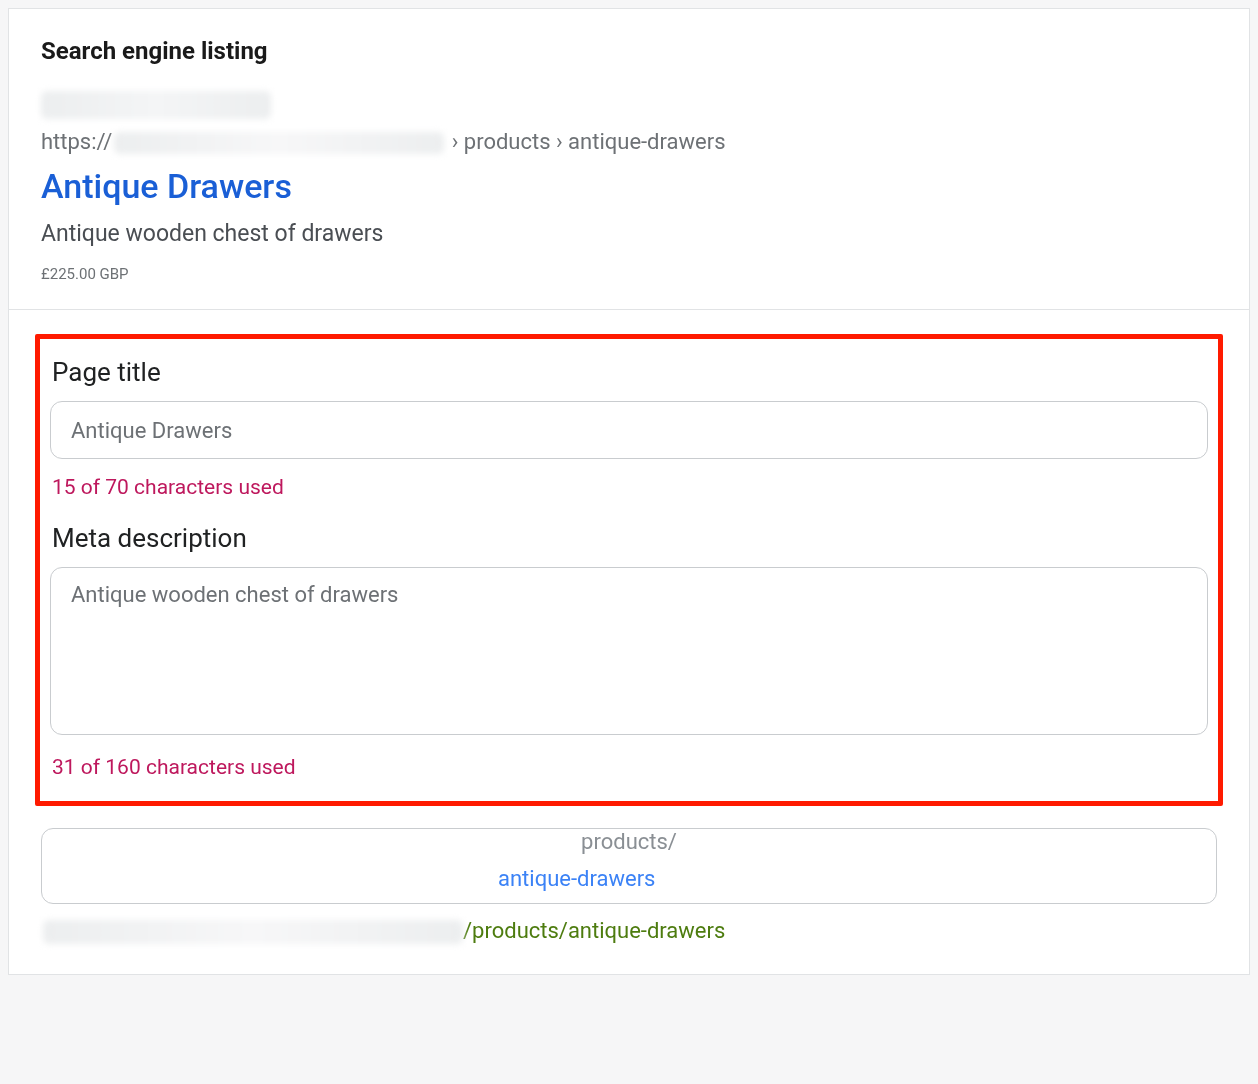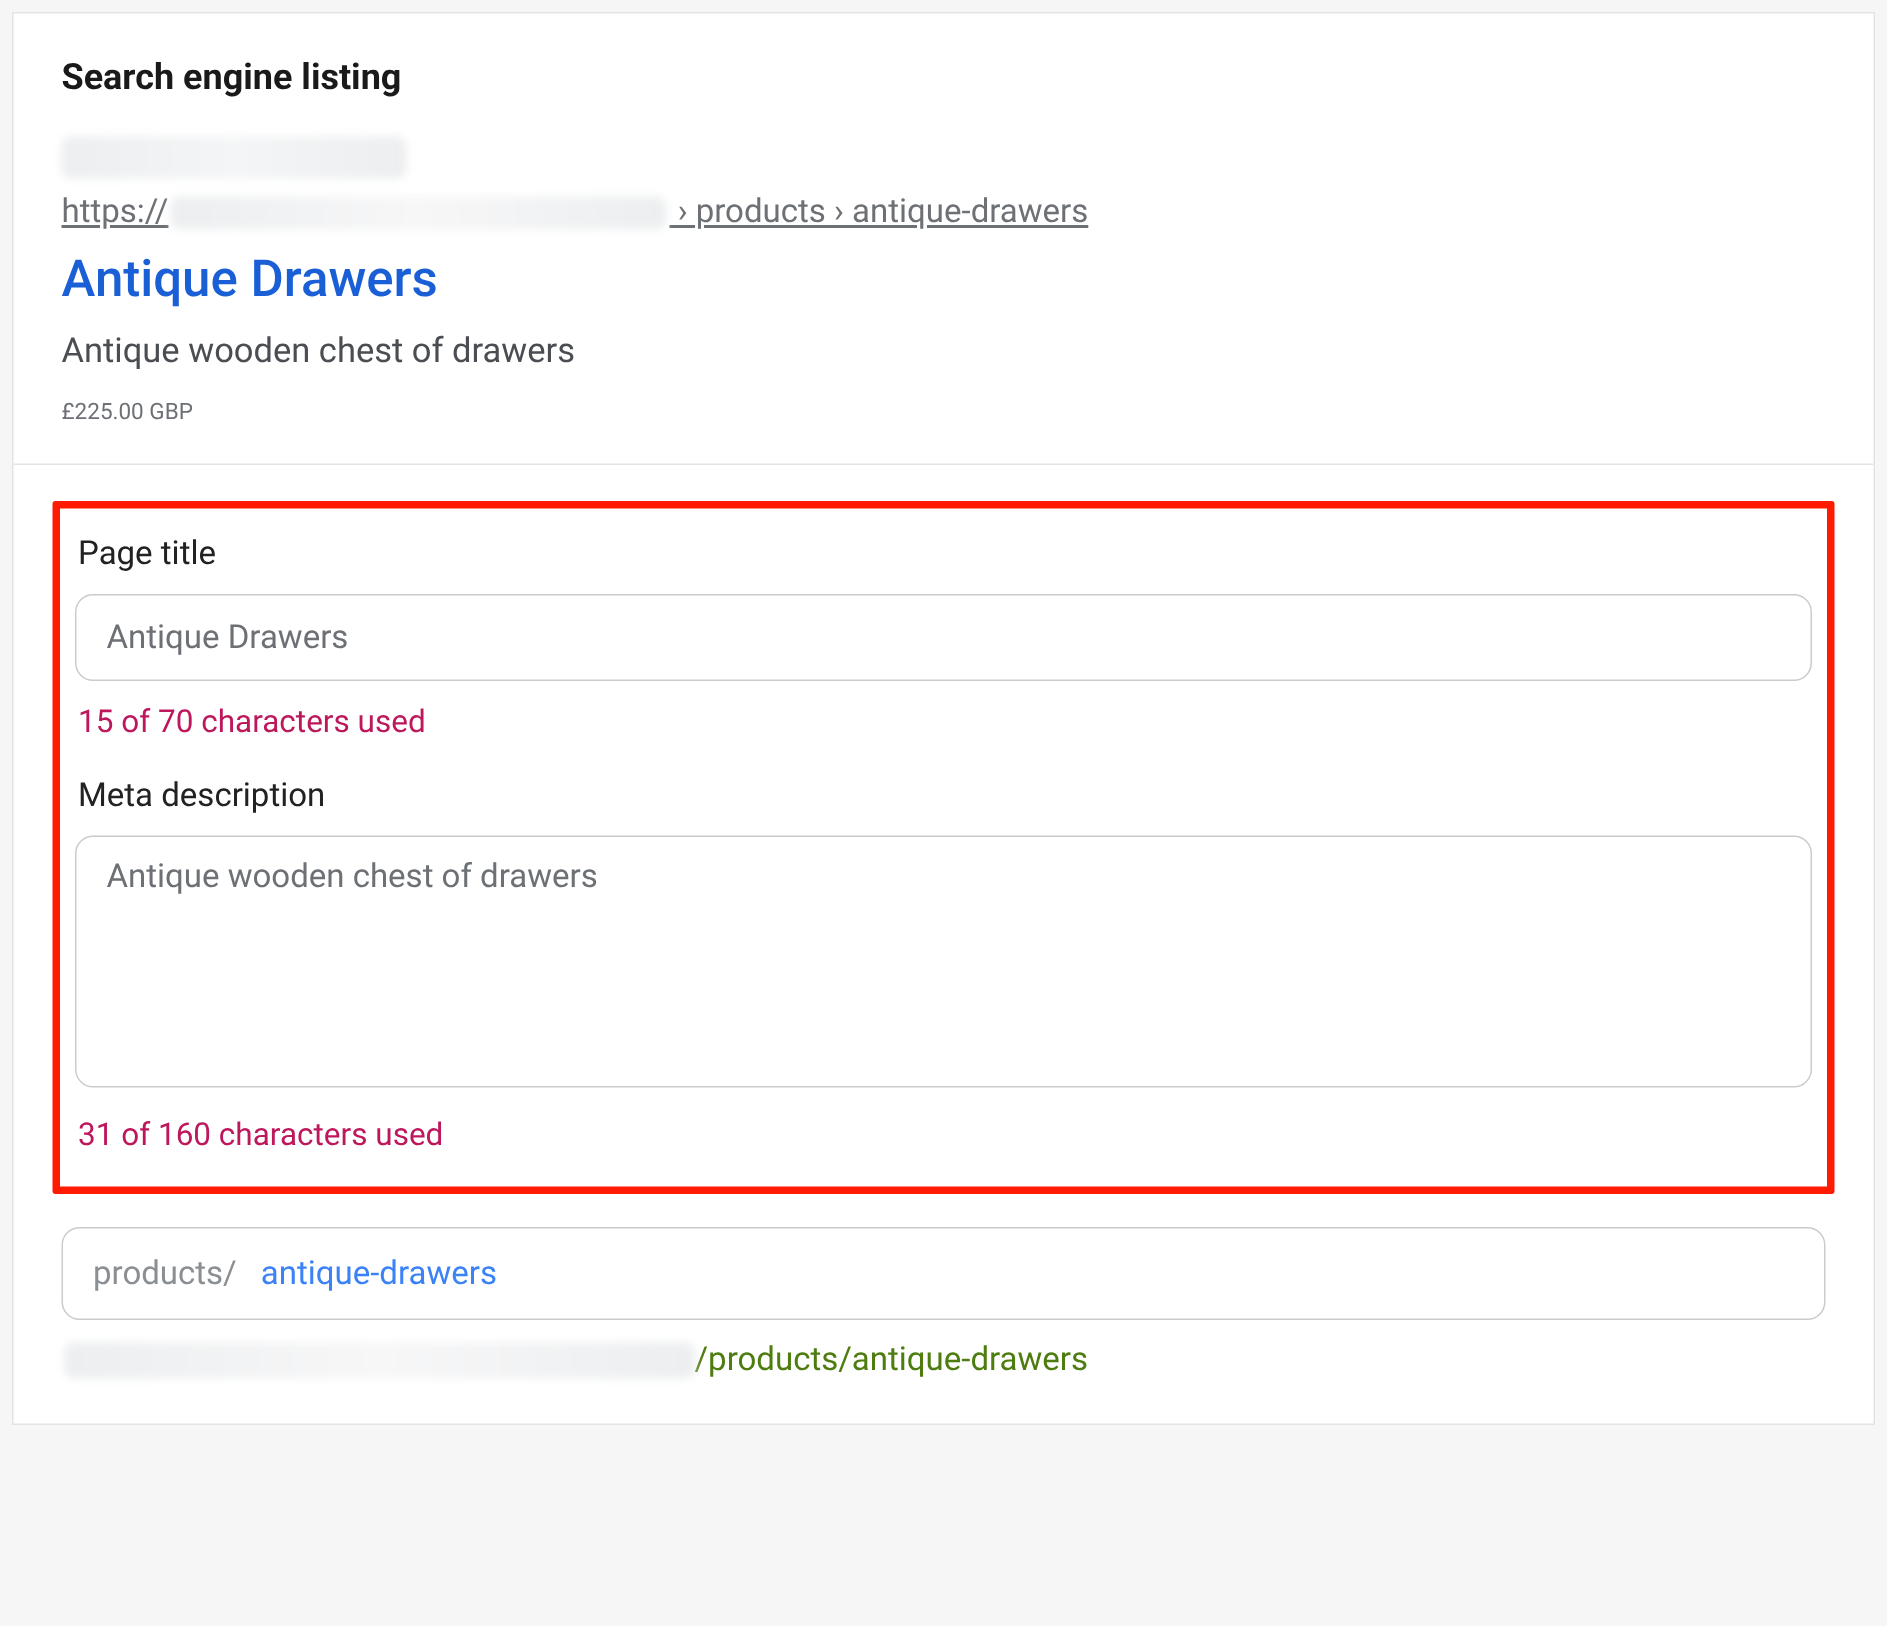--- a/index.html
+++ b/index.html
@@ -36,21 +36,20 @@
       border-radius: 6px;
       height: 28px;
       width: 230px;
       filter: blur(3px);
       margin-bottom: 4px;
     }
     .preview-url {
       font-size: 22px;
       color: #6d7175;
       margin: 2px 0 12px 0;
-      text-decoration: underline;
     }
     .preview-url .blur {
       display: inline-block;
       vertical-align: middle;
       background: linear-gradient(90deg,#eceeef,#f7f7f8,#eceeef);
       border-radius: 6px;
       height: 22px;
       width: 330px;
       filter: blur(3px);
       margin: 0 2px;
@@ -73,21 +72,21 @@
     }
     .highlight {
       border: 5px solid #ff1a00;
       border-radius: 2px;
       margin: -4px -6px 22px -6px;
       padding: 18px 10px 18px 10px;
     }
     .field { margin-bottom: 4px; }
     .field-label {
       display: block;
-      font-size: 22px;
+      font-size: 26px;
       color: #202223;
       margin: 0 0 14px 2px;
     }
     .text-input, .textarea {
       width: 100%;
       border: 1px solid #c9cccf;
       border-radius: 12px;
       font-size: 22px;
       color: #6d7175;
       padding: 14px 20px;
@@ -100,23 +99,24 @@
       font-size: 21px;
       color: #be185d;
       margin: 16px 0 24px 2px;
     }
     .url-input-wrap {
       display: flex;
       align-items: center;
       border: 1px solid #c9cccf;
       border-radius: 12px;
       padding: 0 20px;
-      height: 62px;
+      height: 76px;
       font-size: 22px;
       background: #fff;
+      flex-direction: column;
     }
     .url-prefix { color: #8a8f94; }
     .url-value-input {
       border: none;
       outline: none;
       font-size: 22px;
       font-family: inherit;
       color: #3b82f6;
       background: transparent;
       flex: 1;

